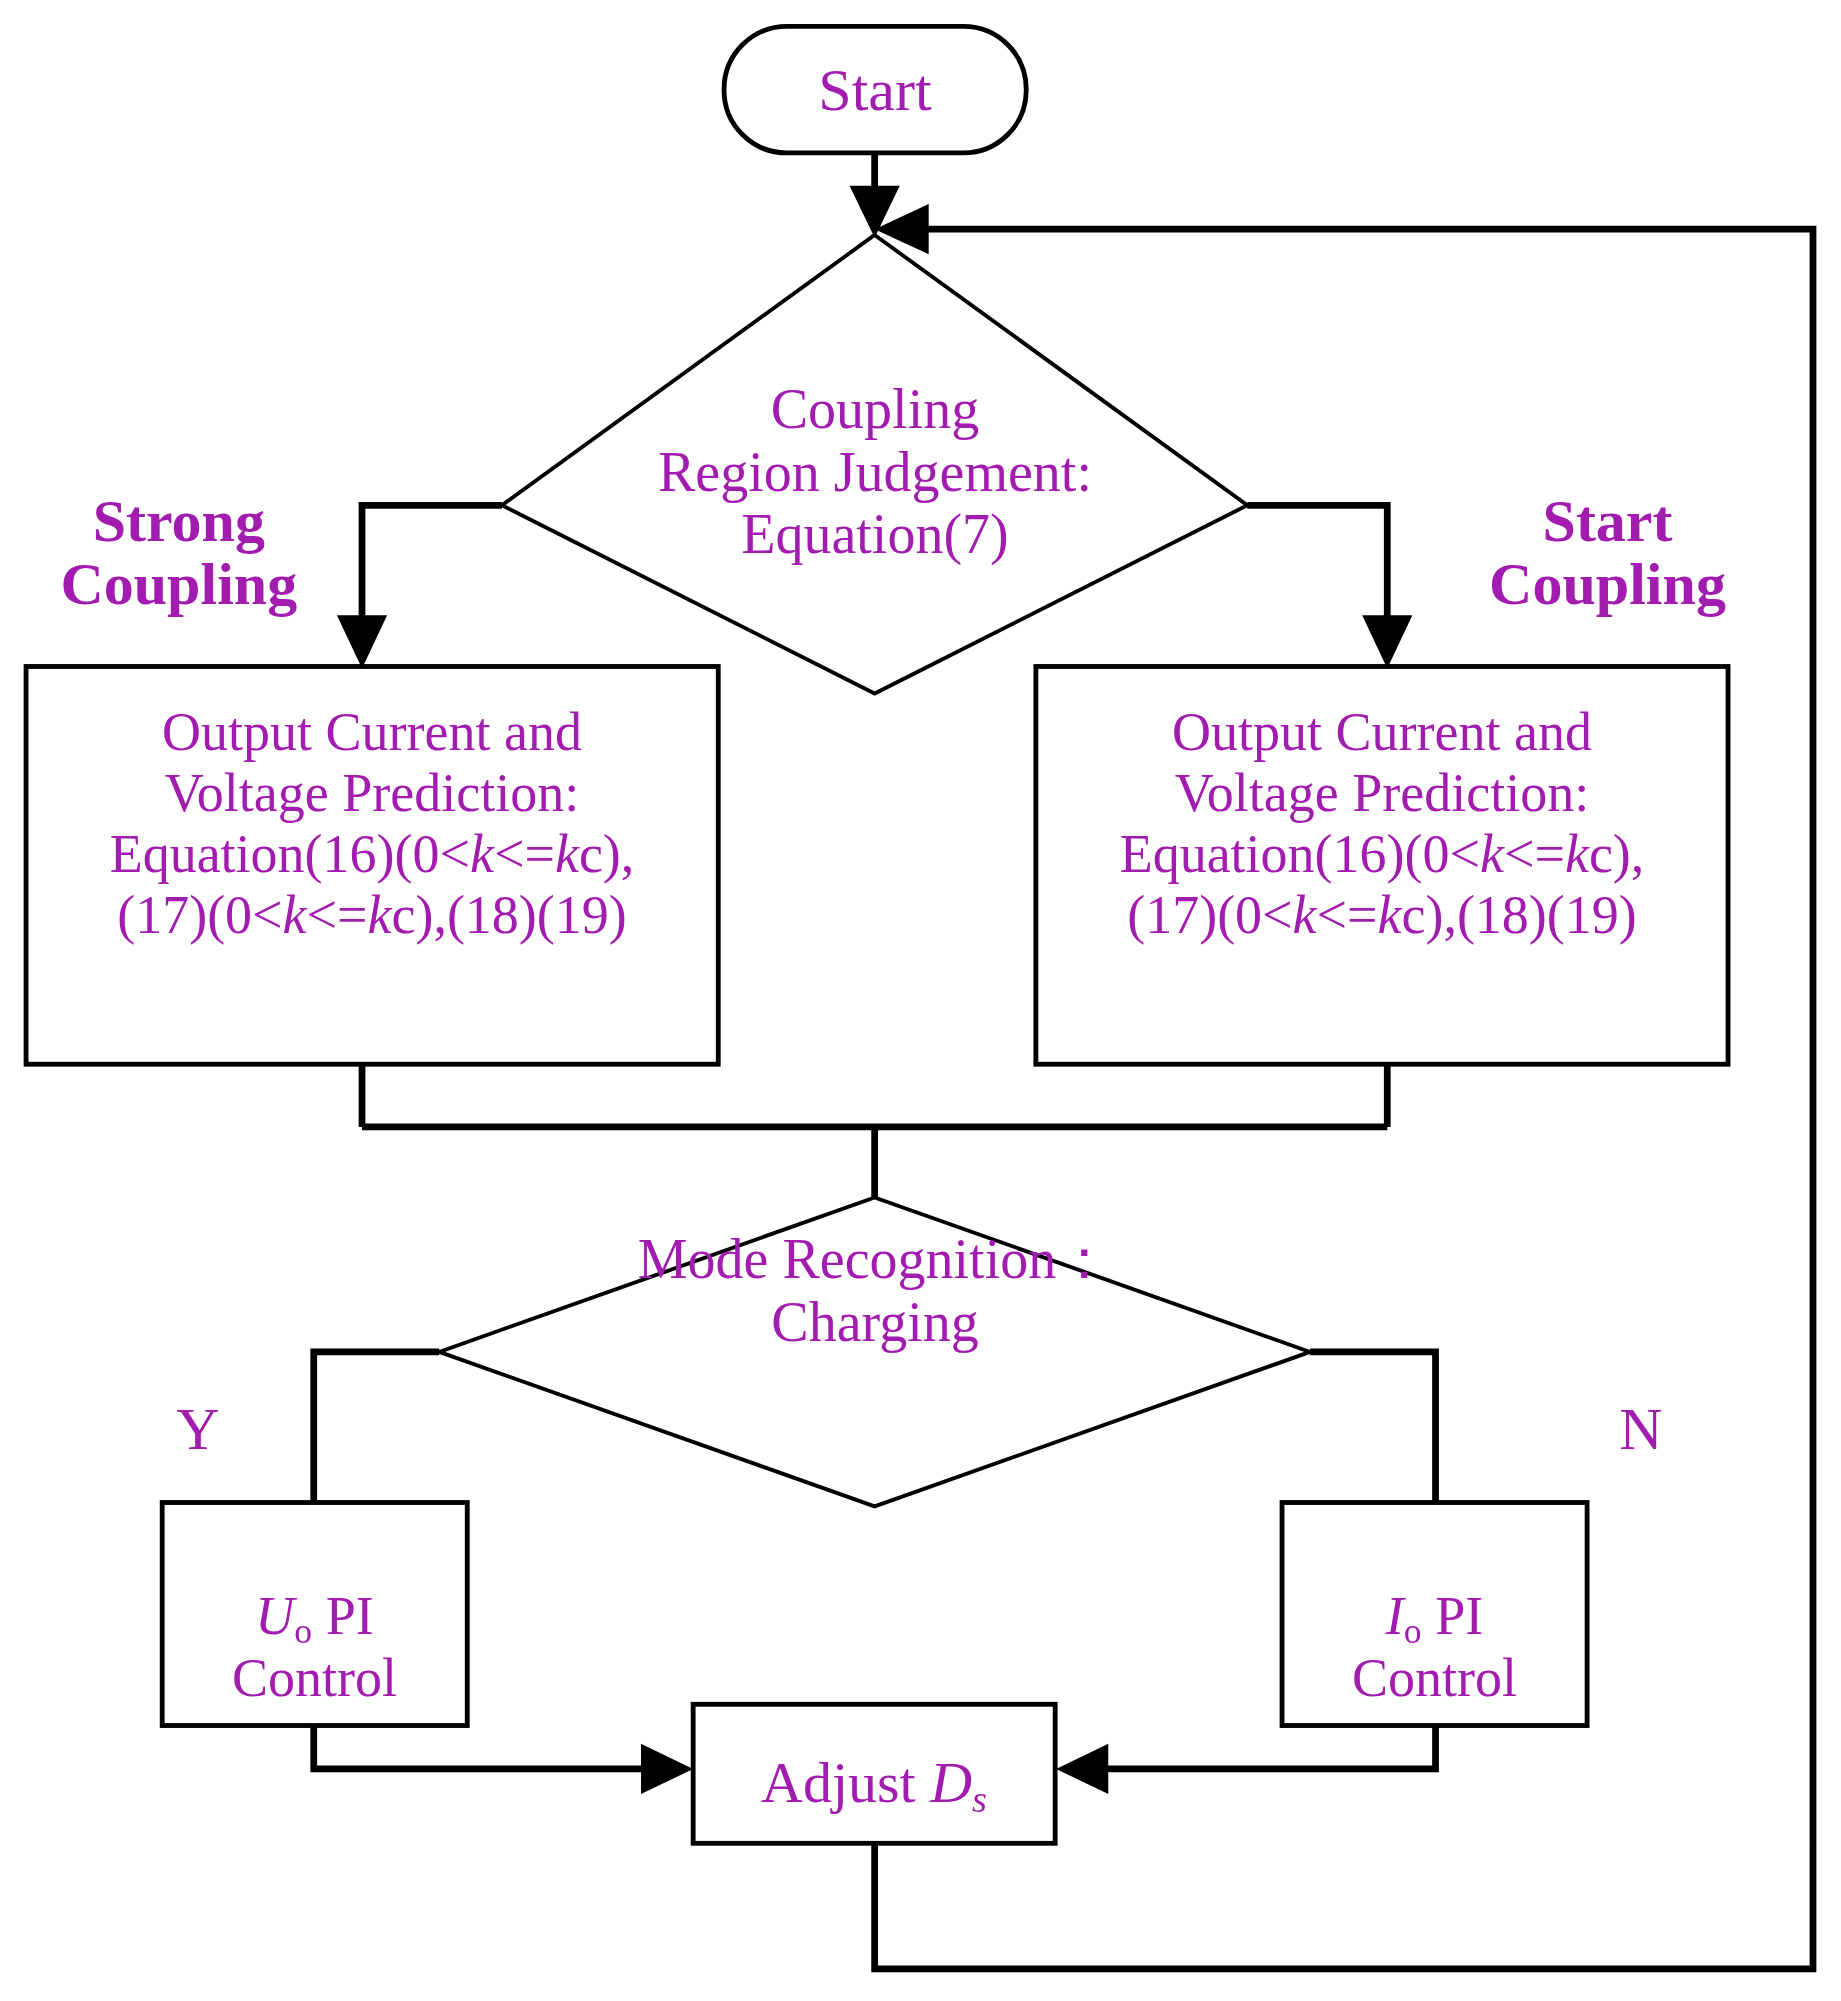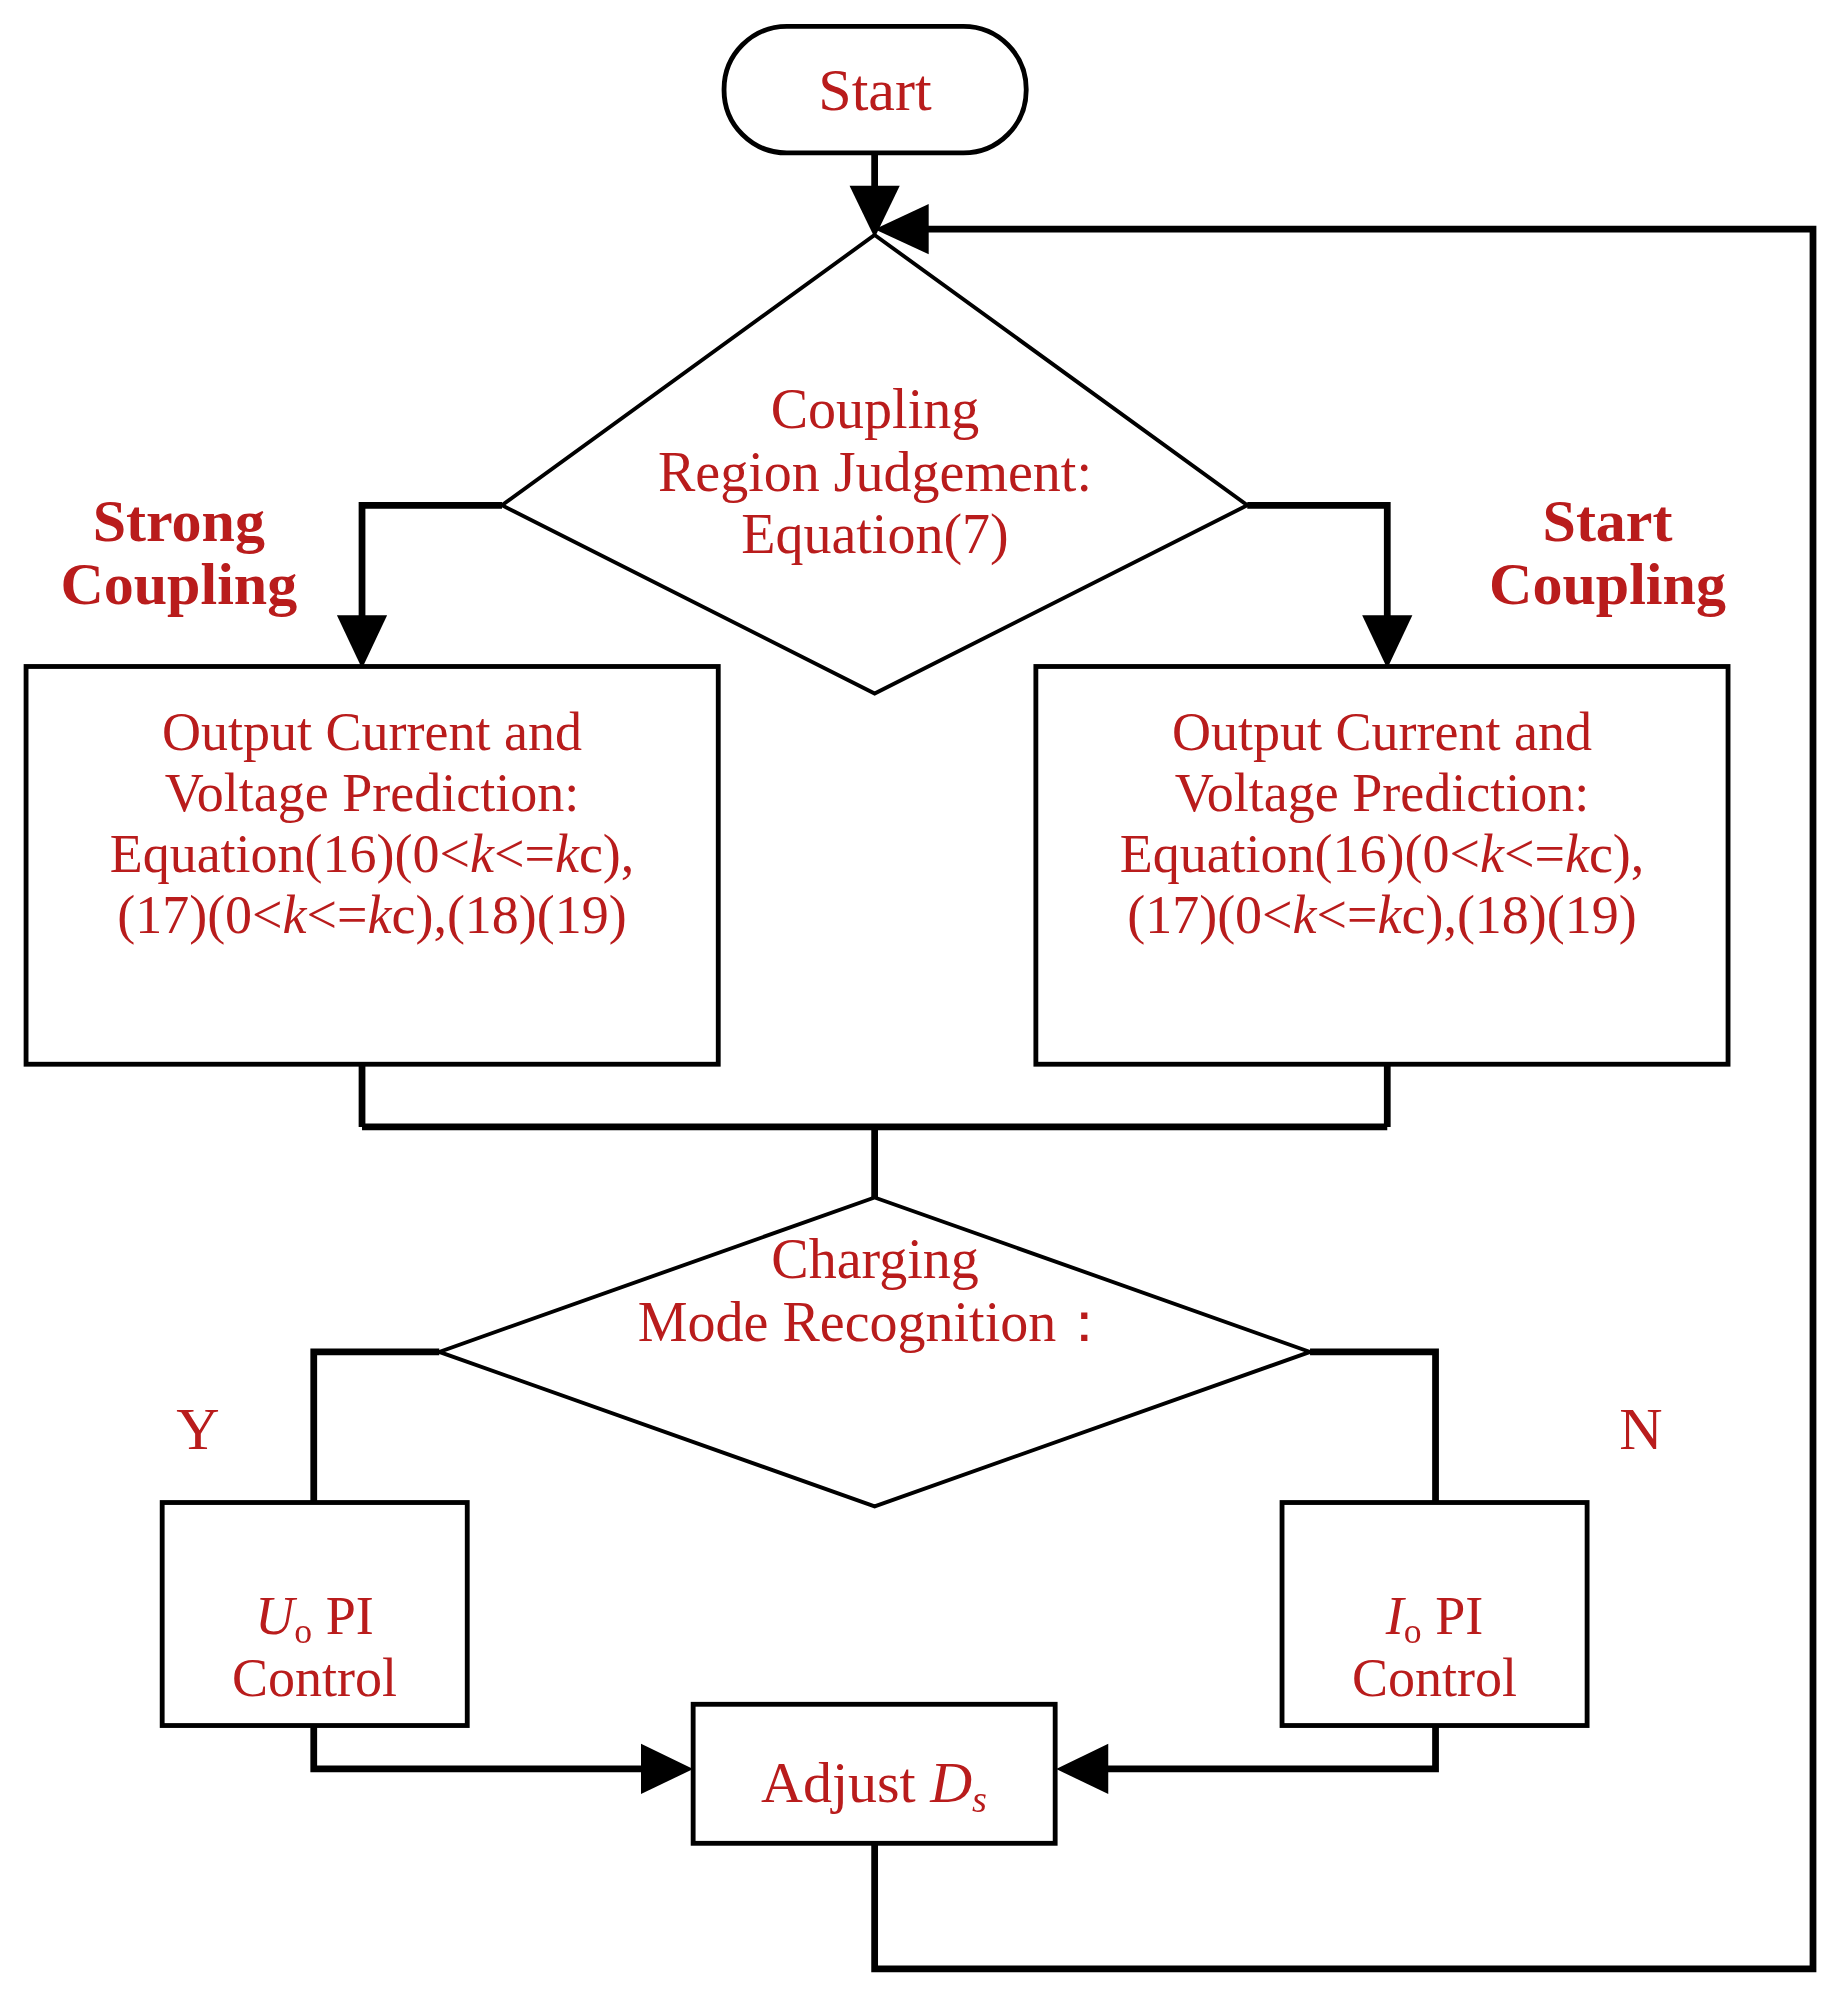--- a/index.html
+++ b/index.html
@@ -41,21 +41,21 @@
     stroke-width: 7;
     stroke-linecap: butt;
     stroke-linejoin: miter;
   }
   .arrowhead {
     fill: #000000;
     stroke: none;
   }
   .txt {
     position: absolute;
-    color: #b91c1c;
+    color: #a21caf;
     font-family: "Liberation Serif", "DejaVu Serif", serif;
     text-align: center;
     line-height: 1.02;
     white-space: nowrap;
     user-select: none;
   }
   .lbl-start {
     font-size: 60px;
   }
   .lbl-diamond {
@@ -177,22 +177,22 @@
   </div>
 
   <div class="txt lbl-box" style="left:1036px; top:702px; width:692px;">
     <div>Output Current and</div>
     <div>Voltage Prediction:</div>
     <div><span>Equation(16)(0&lt;</span><i class="mvar">k</i><span>&lt;=</span><i class="mvar">k</i><span>c),</span></div>
     <div><span>(17)(0&lt;</span><i class="mvar">k</i><span>&lt;=</span><i class="mvar">k</i><span>c),(18)(19)</span></div>
   </div>
 
   <div class="txt lbl-diamond" style="left:537px; top:1228px; width:676px;">
+    <div>Mode Recognition：</div>
     <div>Charging</div>
-    <div>Mode Recognition：</div>
   </div>
 
   <div class="txt lbl-yn" style="left:145px; top:1399px; width:106px;">Y</div>
 
   <div class="txt lbl-yn" style="left:1588px; top:1399px; width:106px;">N</div>
 
   <div class="txt lbl-small-box" style="left:162px; top:1542px; width:305px;">
     <div><i class="mvar">U</i><sub>o</sub><span> PI</span></div>
     <div>Control</div>
   </div>

